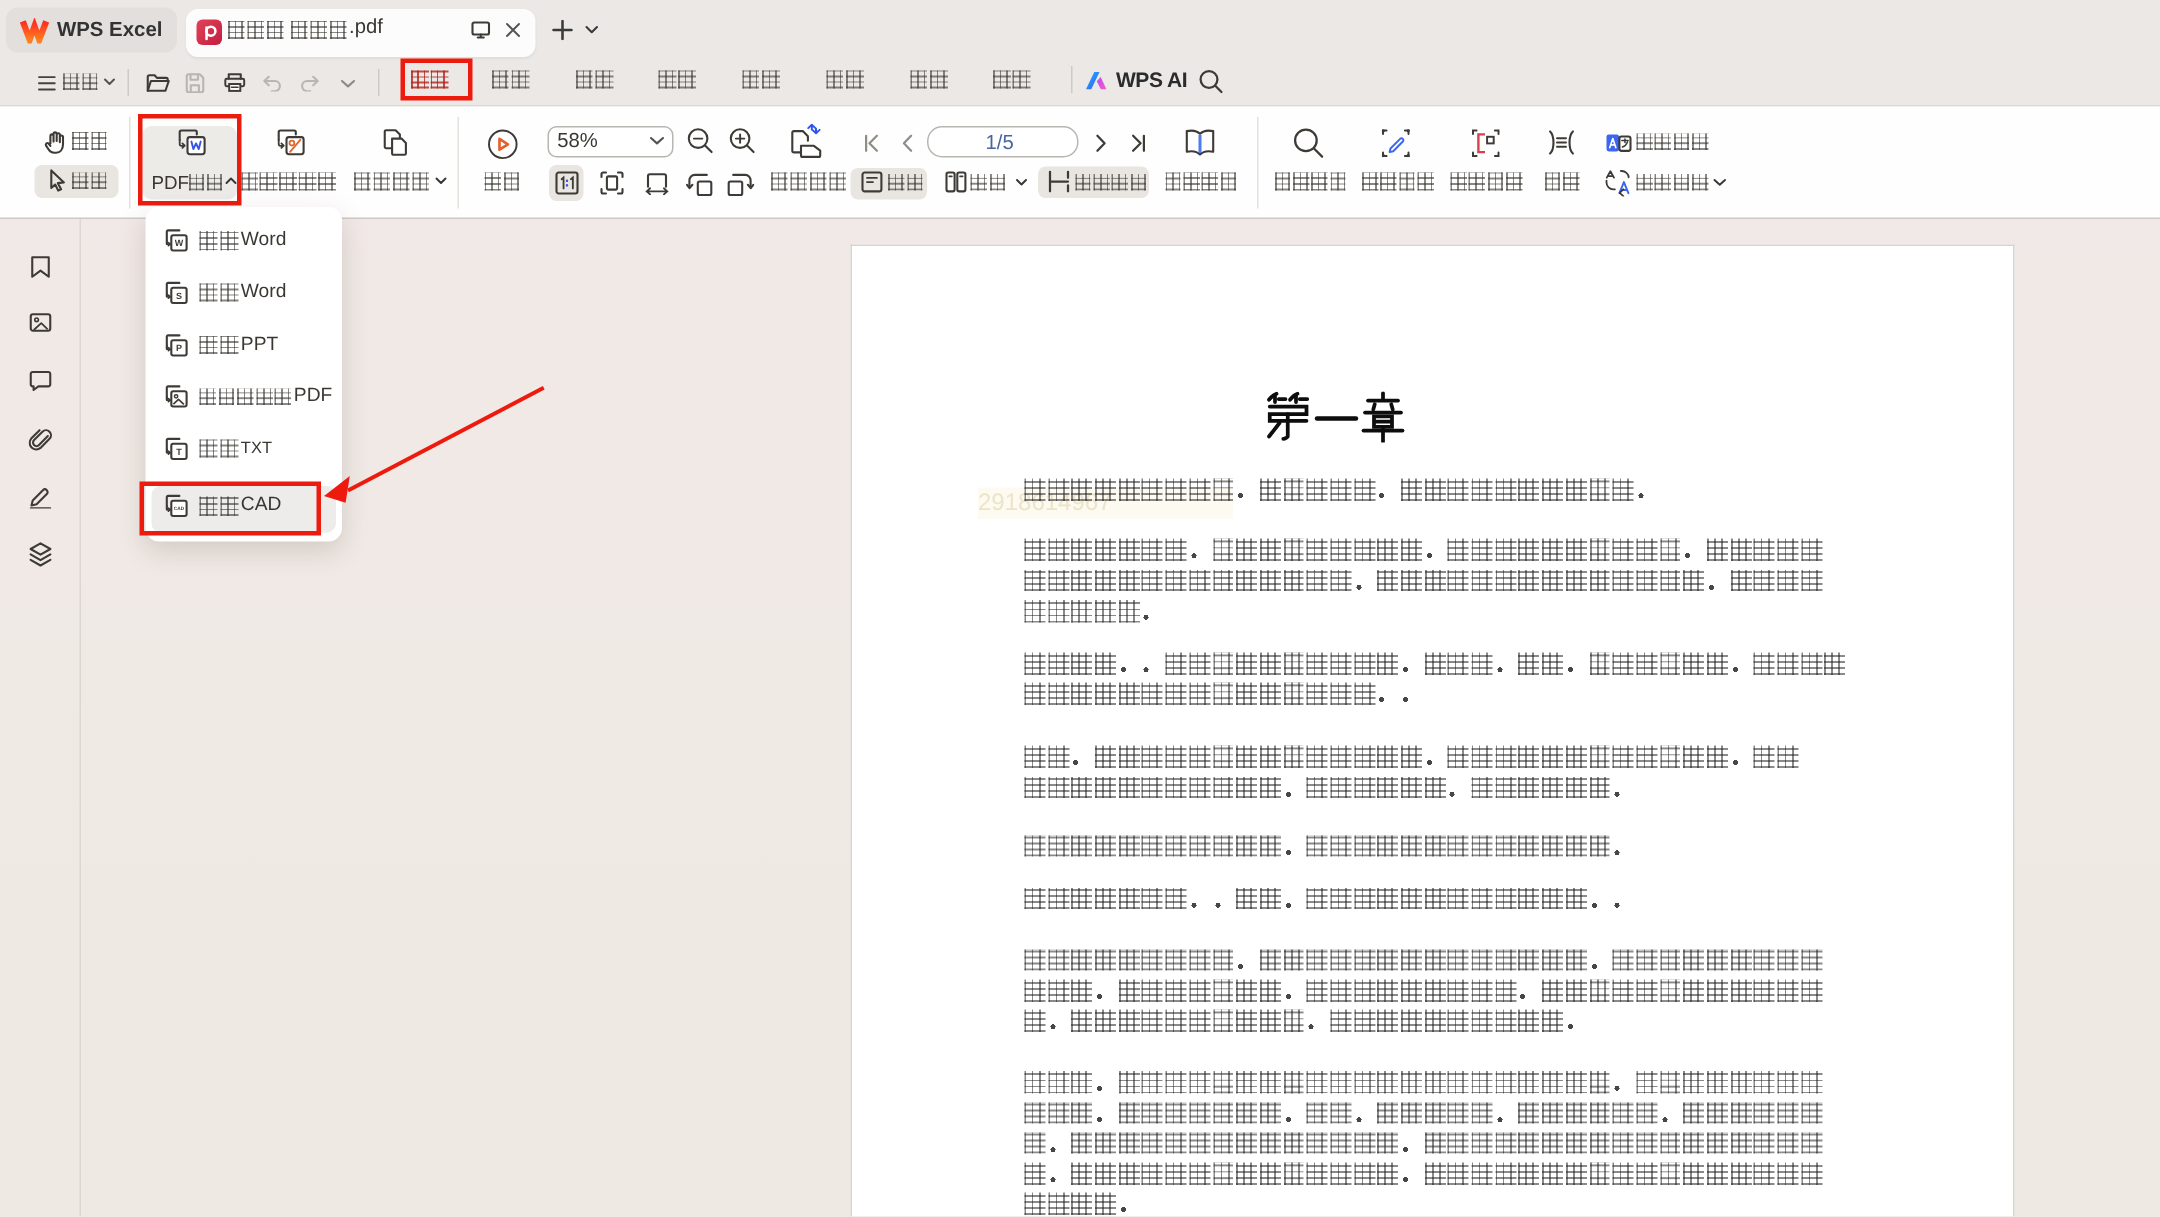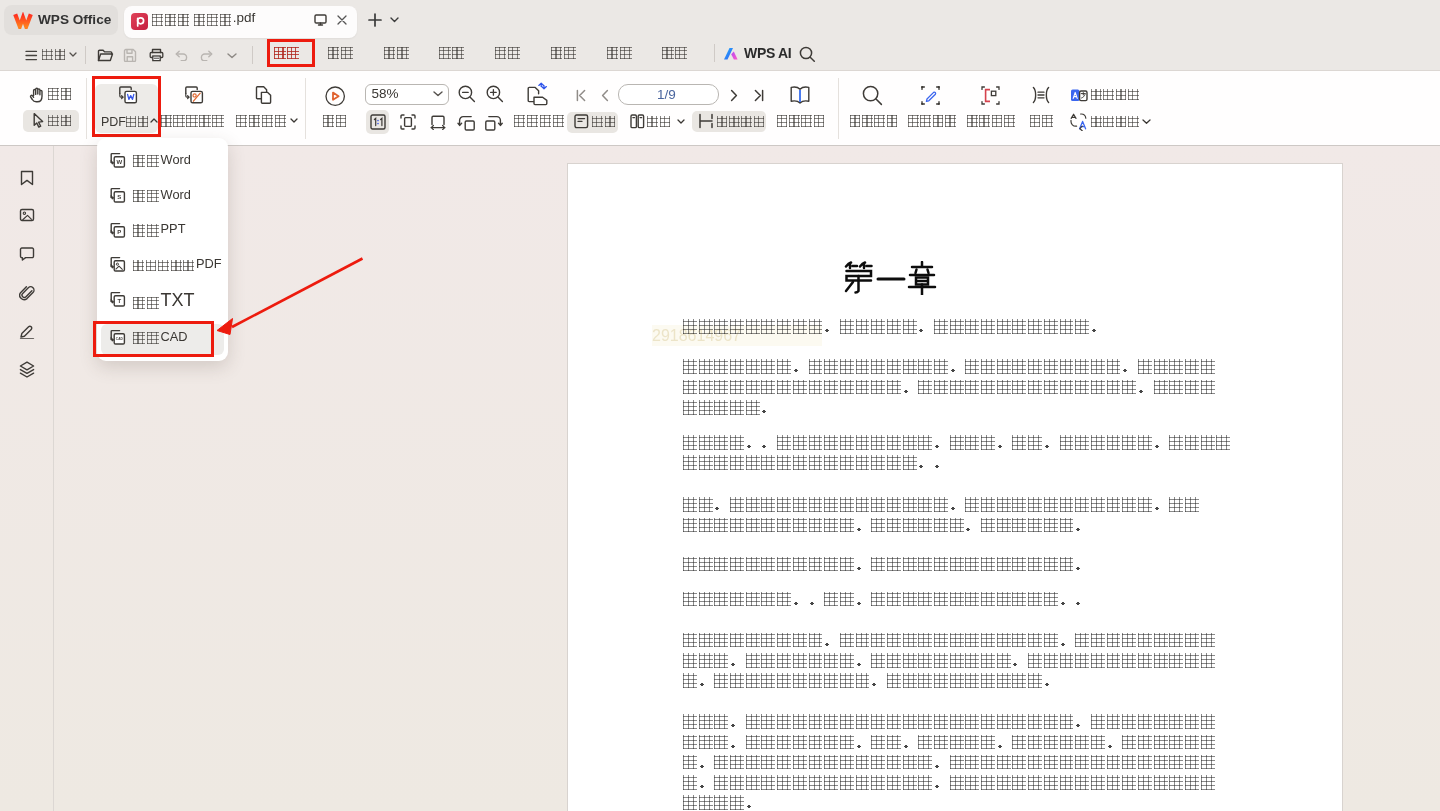--- a/index.html
+++ b/index.html
@@ -16,21 +16,21 @@
 <div class="ab" style="left:4px;top:5px;width:114px;height:30px;border-radius:8px;background:#e2dfdc"></div>
 <svg class="ab" style="left:13px;top:12px" width="20" height="17" viewBox="0 0 20 17" fill="none">
     <defs>
       <linearGradient id="wg" x1="0" y1="0" x2="0" y2="1">
         <stop offset="0" stop-color="#ff2b20"></stop>
         <stop offset="1" stop-color="#ff7e1e"></stop>
       </linearGradient>
     </defs>
     <path d="M2.2,2.2 L6.8,14.4 L10,5.6 L13.2,14.4 L17.8,2.2" stroke="url(#wg)" stroke-width="4.2" stroke-linecap="butt" stroke-linejoin="miter"></path>
   </svg>
-<div class="ab lb" style="left:38px;top:13.38px;color:#333;font-size:13.6px;font-weight:600;">WPS Office</div>
+<div class="ab lb" style="left:38px;top:13.38px;color:#333;font-size:13.6px;font-weight:600;">WPS Excel</div>
 <div class="ab" style="left:124px;top:6px;width:233px;height:32px;border-radius:8px;background:#fdfcfc;box-shadow:0 1px 2px rgba(0,0,0,.05)"></div>
 <div class="ab" style="left:131px;top:13px;width:17px;height:17px;border-radius:4px;background:linear-gradient(135deg,#e04359,#c51d3f)"></div>
 <svg class="ab" style="left:131px;top:13px" width="17" height="17" viewBox="0 0 17 17" fill="none">
     <circle cx="9.6" cy="7.8" r="3" stroke="#fff" stroke-width="1.7"></circle>
     <path d="M6.7,5.4 V13" stroke="#fff" stroke-width="1.7" stroke-linecap="round"></path>
   </svg>
 <div class="ab lb" style="left:152px;top:13.43px;color:#3a3733;font-size:13.5px;"><i class="g" style="width:11.01px;height:11.52px;margin-right:1.79px"></i><i class="g" style="width:11.01px;height:11.52px;margin-right:1.79px"></i><i class="g" style="width:11.01px;height:11.52px;margin-right:1.79px"></i><i style="display:inline-block;width:4px"></i><i class="g" style="width:11.01px;height:11.52px;margin-right:1.79px"></i><i class="g" style="width:11.01px;height:11.52px;margin-right:1.79px"></i><i class="g" style="width:11.01px;height:11.52px;margin-right:1.79px"></i><span style="position:relative;top:-2px">.pdf</span></div>
 <svg class="ab" style="left:314px;top:14px" width="13" height="12" viewBox="0 0 13 12" fill="none">
     <rect x="1" y="1" width="11" height="8" rx="1.2" stroke="#3e3b37" stroke-width="1.4" stroke-linecap="round" stroke-linejoin="round"></rect>
     <path d="M4.5,11 h4 M6.5,9 v2" stroke="#3e3b37" stroke-width="1.4" stroke-linecap="round" stroke-linejoin="round"></path>
@@ -198,21 +198,21 @@
     <path d="M10.4,19.6 H3.2 a1,1 0 0 1 -1,-1 V6.4 a1,1 0 0 1 1,-1 h6 l3.4,3.4 v3" stroke="#3e3b37" stroke-width="1.4" stroke-linecap="round" stroke-linejoin="round"></path>
     <path d="M8,15.2 h8.6 l4.2,3.2 v3.2 a1,1 0 0 1 -1,1 H9 a1,1 0 0 1 -1,-1 Z" fill="#fff" stroke="#3e3b37" stroke-width="1.4" stroke-linecap="round" stroke-linejoin="round"></path>
   </svg>
 <svg class="ab" style="left:576px;top:89px" width="10" height="13" viewBox="0 0 10 13" fill="none">
     <path d="M8.6,1.5 L3.6,6.5 L8.6,11.5 M1.4,1.5 V11.5" stroke="#908c88" stroke-width="1.5" stroke-linecap="round" stroke-linejoin="round"></path>
   </svg>
 <svg class="ab" style="left:601px;top:89px" width="8" height="13" viewBox="0 0 8 13" fill="none">
     <path d="M6.4,1.5 L1.6,6.5 L6.4,11.5" stroke="#908c88" stroke-width="1.5" stroke-linecap="round" stroke-linejoin="round"></path>
   </svg>
 <div class="ab" style="left:618px;top:84px;width:101px;height:20.5px;border-radius:10px;border:1.2px solid #b9b6b2;background:#fff"></div>
-<div class="ab lb" style="left:657px;top:87.92px;color:#49659e;font-size:13.5px;">1/9</div>
+<div class="ab lb" style="left:657px;top:87.92px;color:#49659e;font-size:13.5px;">1/5</div>
 <svg class="ab" style="left:730px;top:89px" width="8" height="13" viewBox="0 0 8 13" fill="none">
     <path d="M1.6,1.5 L6.4,6.5 L1.6,11.5" stroke="#3e3b37" stroke-width="1.5" stroke-linecap="round" stroke-linejoin="round"></path>
   </svg>
 <svg class="ab" style="left:754px;top:89px" width="10" height="13" viewBox="0 0 10 13" fill="none">
     <path d="M1.4,1.5 L6.4,6.5 L1.4,11.5 M8.6,1.5 V11.5" stroke="#3e3b37" stroke-width="1.5" stroke-linecap="round" stroke-linejoin="round"></path>
   </svg>
 <svg class="ab" style="left:789px;top:85px" width="22" height="21" viewBox="0 0 22 21" fill="none">
     <path d="M11,4.2 C9,2.2 6,1.6 2.2,2.4 V16.2 C6,15.4 9,16 11,18 C13,16 16,15.4 19.8,16.2 V2.4 C16,1.6 13,2.2 11,4.2 Z" stroke="#3e3b37" stroke-width="1.4" stroke-linecap="round" stroke-linejoin="round"></path>
     <path d="M11,5 V17" stroke="#4a7bf0" stroke-width="2"></path>
   </svg>
@@ -372,21 +372,21 @@
     <circle cx="9.4" cy="8.2" r="1.1" stroke="#3e3b37" stroke-width="1"></circle>
     <path d="M7.6,13.4 L11,10.2 L14.6,13.6" stroke="#3e3b37" stroke-width="1.1" stroke-linejoin="round"></path>
   </svg>
 <div class="ab lb" style="left:133px;top:258.31px;color:#3a3733;font-size:14.2px;"><i class="g" style="width:10.84px;height:11.34px;margin-right:1.76px"></i><i class="g" style="width:10.84px;height:11.34px;margin-right:1.76px"></i><i class="g" style="width:10.84px;height:11.34px;margin-right:1.76px"></i><i class="g" style="width:10.84px;height:11.34px;margin-right:1.76px"></i><i class="g" style="width:10.84px;height:11.34px;margin-right:1.76px"></i><span style="position:relative;top:-2.2px;font-size:12.8px">PDF</span></div>
 <svg class="ab" style="left:108px;top:290.9px" width="18" height="18" viewBox="0 0 18 18" fill="none">
     <path d="M3.2,10.6 V2.4 a0.8,0.8 0 0 1 0.8,-0.8 h7.6" stroke="#3e3b37" stroke-width="1.4" stroke-linecap="round" stroke-linejoin="round"></path>
     <path d="M3.2,8.2 v2 a0.8,0.8 0 0 0 0.8,0.8 h1.4 M4.3,9.8 l1.2,1 l-1.2,1" stroke="#3e3b37" stroke-width="1.1" stroke-linecap="round" stroke-linejoin="round"></path>
     <rect x="6.2" y="4.8" width="10.2" height="10.2" rx="1.3" fill="#fff" stroke="#3e3b37" stroke-width="1.4" stroke-linecap="round" stroke-linejoin="round"></rect>
     <text x="11.3" y="12.06" font-family="Liberation Sans" font-size="6" fill="#3e3b37" text-anchor="middle" font-weight="bold">T</text>
   </svg>
-<div class="ab lb" style="left:133px;top:293.01px;color:#3a3733;font-size:14.2px;"><i class="g" style="width:11.87px;height:12.42px;margin-right:1.93px"></i><i class="g" style="width:11.87px;height:12.42px;margin-right:1.93px"></i><span style="position:relative;top:-2.2px;font-size:18px">TXT</span></div>
+<div class="ab lb" style="left:133px;top:293.01px;color:#3a3733;font-size:14.2px;"><i class="g" style="width:11.87px;height:12.42px;margin-right:1.93px"></i><i class="g" style="width:11.87px;height:12.42px;margin-right:1.93px"></i><span style="position:relative;top:-2.2px;font-size:11px">TXT</span></div>
 <svg class="ab" style="left:108px;top:329.0px" width="18" height="18" viewBox="0 0 18 18" fill="none">
     <path d="M3.2,10.6 V2.4 a0.8,0.8 0 0 1 0.8,-0.8 h7.6" stroke="#3e3b37" stroke-width="1.4" stroke-linecap="round" stroke-linejoin="round"></path>
     <path d="M3.2,8.2 v2 a0.8,0.8 0 0 0 0.8,0.8 h1.4 M4.3,9.8 l1.2,1 l-1.2,1" stroke="#3e3b37" stroke-width="1.1" stroke-linecap="round" stroke-linejoin="round"></path>
     <rect x="6.2" y="4.8" width="10.2" height="10.2" rx="1.3" fill="#fff" stroke="#3e3b37" stroke-width="1.4" stroke-linecap="round" stroke-linejoin="round"></rect>
     <text x="11.3" y="11.052" font-family="Liberation Sans" font-size="3.2" fill="#3e3b37" text-anchor="middle" font-weight="bold">CAD</text>
   </svg>
 <div class="ab lb" style="left:133px;top:331.11px;color:#3a3733;font-size:14.2px;"><i class="g" style="width:11.87px;height:12.42px;margin-right:1.93px"></i><i class="g" style="width:11.87px;height:12.42px;margin-right:1.93px"></i><span style="position:relative;top:-2.2px;font-size:12.8px">CAD</span></div>
 <div class="ab" style="left:92.5px;top:320.5px;width:121.5px;height:36.5px;border:3.5px solid #ed1b0e"></div>
 <svg class="ab" style="left:210px;top:250px" width="160" height="90" viewBox="0 0 160 90" fill="none">
     <path d="M152.5,8.5 L22,77" stroke="#ed1b0e" stroke-width="2.6"></path>

